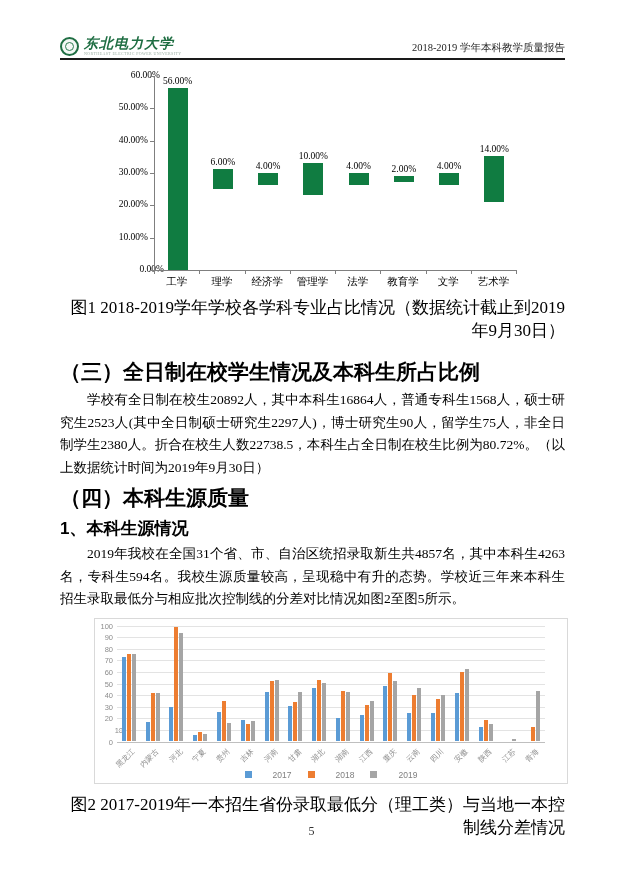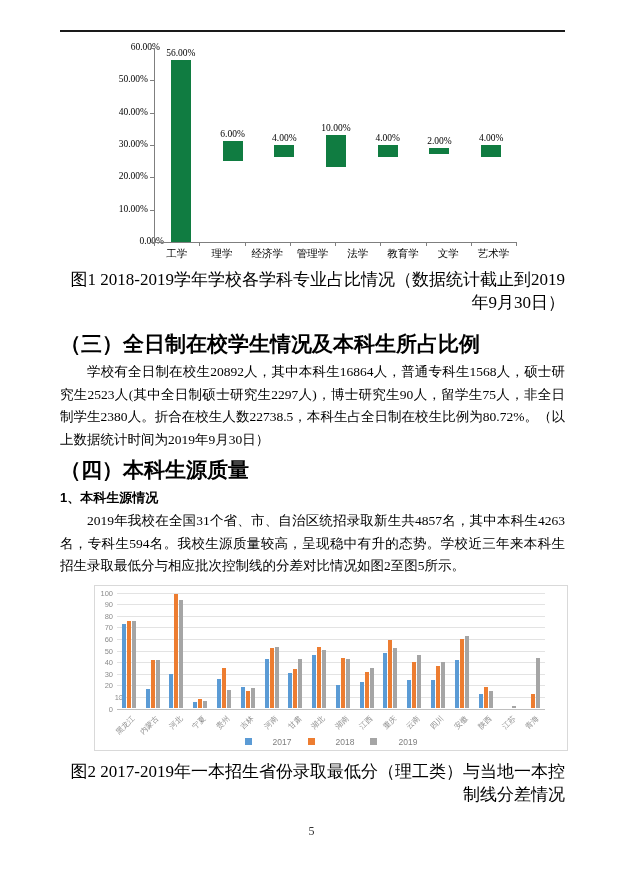--- a/index.html
+++ b/index.html
@@ -45,21 +45,21 @@
   .c1-bar{width:20px;}
   .fig1 .ylab{position:absolute;width:46px;text-align:right;font-size:9.5px;color:#000;}
   .fig1 .ytick{position:absolute;height:1px;width:4px;background:#7f7f7f;}
   .fig1 .xtick{position:absolute;width:1px;height:3px;background:#7f7f7f;}
   .fig1-xrow{position:absolute;display:flex;}
   .c1-xlab{flex:1;text-align:center;font-size:10.5px;color:#000;padding-top:3px;white-space:nowrap;}
   .caption{text-align:right;font-size:17px;color:#000;margin-top:6px;}
   
   .h3{font-family:"Liberation Sans", sans-serif;font-weight:bold;font-size:21px;
       margin-top:16px;color:#000;}
-  .h4sub{font-family:"Liberation Sans", sans-serif;font-weight:bold;font-size:13px;
+  .h4sub{font-family:"Liberation Sans", sans-serif;font-weight:bold;font-size:17px;
       margin-top:5px;color:#000;}
   .para{font-size:13.5px;line-height:22.5px;text-align:justify;text-indent:2em;
         margin-top:3px;color:#000;}
   
   .fig2{position:relative;width:472px;height:164px;margin:7px 0 0 34px;
         border:1px solid #d9d9d9;background:#fff;
         font-family:"Liberation Sans", sans-serif;}
   .fig2-plot{position:absolute;}
   .grid{position:absolute;left:0;width:100%;height:1px;background:#e3e3e3;}
   .axis0{position:absolute;left:0;width:100%;height:1px;background:#bfbfbf;}
@@ -76,20 +76,30 @@
   
   .pageno{position:absolute;left:0;right:0;top:824px;text-align:center;
           font-size:12px;color:#333;}
 </style>
 </head>
 <body>
 
 <div class="page">
   <div class="content">
 
+    <div class="hdr">
+      <div class="hdr-logo">
+        <span class="logo-circle"></span>
+        <span class="logo-txt">
+          <span class="logo-cn">东北电力大学</span>
+          <span class="logo-en">NORTHEAST ELECTRIC POWER UNIVERSITY</span>
+        </span>
+      </div>
+      <div class="hdr-title">2018-2019 学年本科教学质量报告</div>
+    </div>
     <div class="hdr-rule"></div>
 
     <div class="fig1" id="fig1">
         <div class="ylab" style="top: 194px; left: 16px;">0.00%</div>
         <div class="ytick" style="left: 48px; top: 200px;"></div>
         <div class="ylab" style="top: 161.667px; left: 0px;">10.00%</div>
         <div class="ytick" style="left: 48px; top: 167.667px;"></div>
         <div class="ylab" style="top: 129.333px; left: 0px;">20.00%</div>
         <div class="ytick" style="left: 48px; top: 135.333px;"></div>
         <div class="ylab" style="top: 97px; left: 0px;">30.00%</div>
@@ -121,20 +131,24 @@
             <div class="c1-val">4.00%</div>
             <div class="c1-bar" style="height: 12.9333px; background: rgb(16, 124, 65);"></div>
           </div>
           <div class="c1-col">
             <div class="c1-val">2.00%</div>
             <div class="c1-bar" style="height: 6.46667px; background: rgb(16, 124, 65);"></div>
           </div>
           <div class="c1-col">
             <div class="c1-val">4.00%</div>
             <div class="c1-bar" style="height: 12.9333px; background: rgb(16, 124, 65);"></div>
+          </div>
+          <div class="c1-col">
+            <div class="c1-val">14.00%</div>
+            <div class="c1-bar" style="height: 45.2667px; background: rgb(16, 124, 65);"></div>
           </div>
         </div>
         <div class="xtick" style="left: 52px; top: 201px;"></div>
         <div class="xtick" style="left: 97.25px; top: 201px;"></div>
         <div class="xtick" style="left: 142.5px; top: 201px;"></div>
         <div class="xtick" style="left: 187.75px; top: 201px;"></div>
         <div class="xtick" style="left: 233px; top: 201px;"></div>
         <div class="xtick" style="left: 278.25px; top: 201px;"></div>
         <div class="xtick" style="left: 323.5px; top: 201px;"></div>
         <div class="xtick" style="left: 368.75px; top: 201px;"></div>

